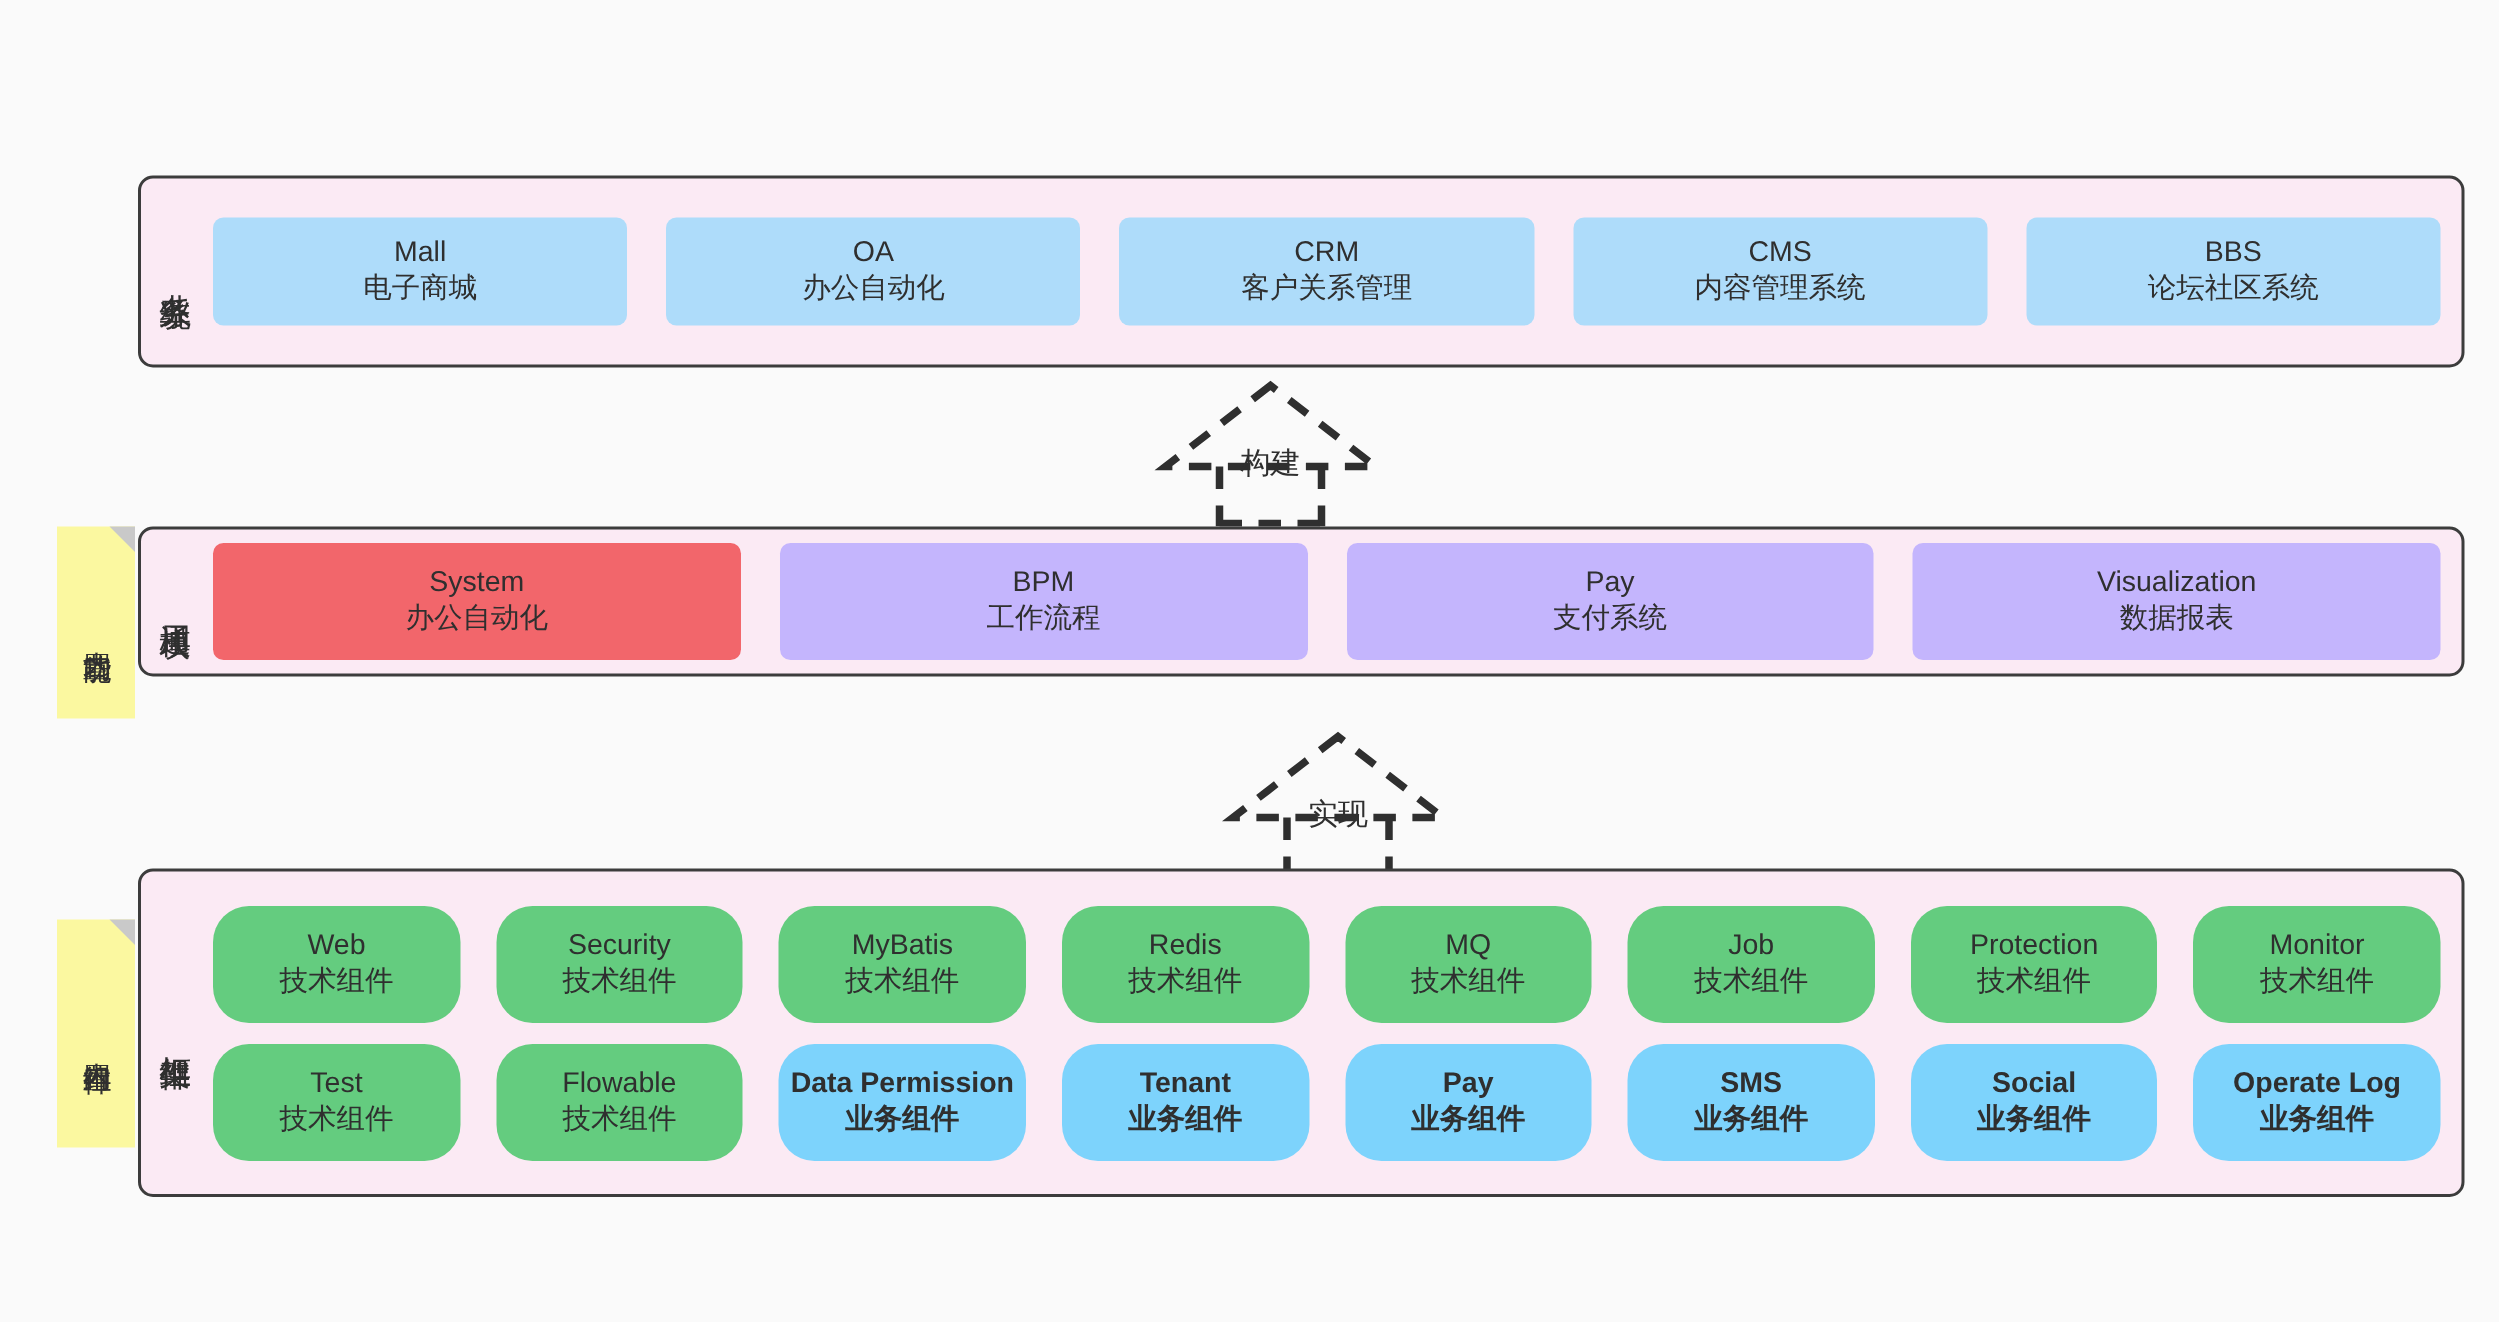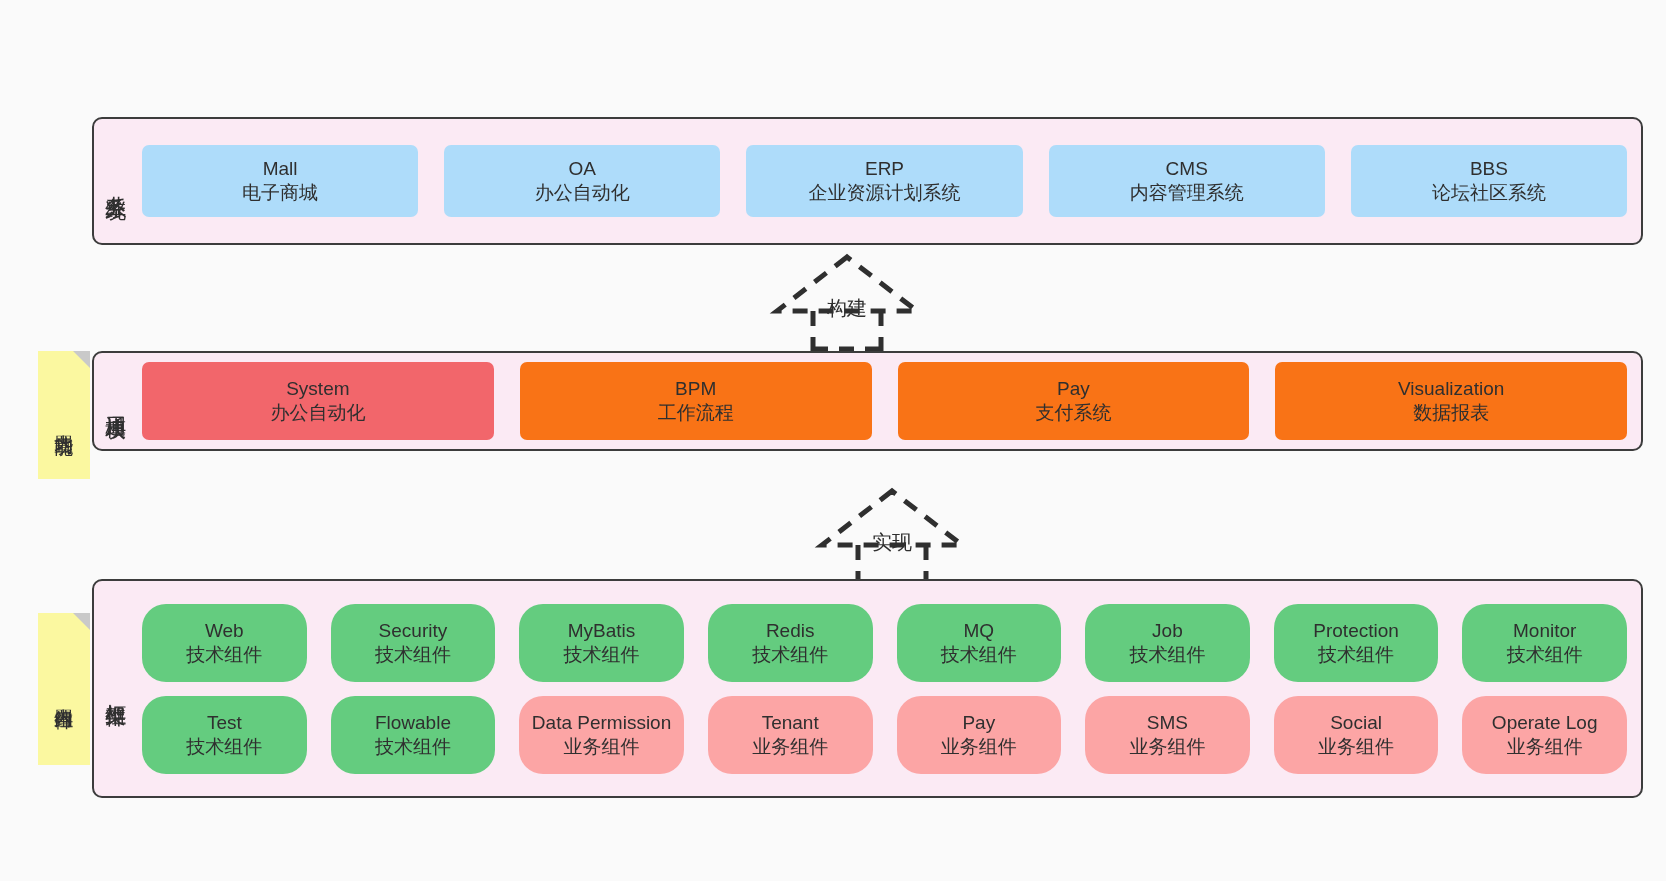--- a/index.html
+++ b/index.html
@@ -73,23 +73,23 @@
     line-height: 1.26;
     color: #2f2f2f;
     box-sizing: border-box;
     padding: 4px 6px;
   }
   .card .t1 { display: block; }
   .card .t2 { display: block; }
 
   .c-blue  { background: #aedcfa; }
   .c-red   { background: #f2666b; }
-  .c-pink  { background: #f97316; }
+  .c-pink  { background: #c4b5fd; }
   .c-green { background: #64cc7f; }
-  .c-lgreen{ background: #fca5a5; }
+  .c-lgreen{ background: #7dd3fc; font-weight: bold; }
 
   
   #layer-business {
     left: 92px; top: 117px; width: 1551px; height: 128px;
   }
   #layer-business .card { height: 72px; align-items: center; }
 
   #layer-modules {
     left: 92px; top: 351px; width: 1551px; height: 100px;
   }
@@ -161,22 +161,22 @@
       <div class="row">
         <div class="card c-blue">
           <span class="t1">Mall</span>
           <span class="t2">电子商城</span>
         </div>
         <div class="card c-blue">
           <span class="t1">OA</span>
           <span class="t2">办公自动化</span>
         </div>
         <div class="card c-blue">
-          <span class="t1">ERP</span>
-          <span class="t2">企业资源计划系统</span>
+          <span class="t1">CRM</span>
+          <span class="t2">客户关系管理</span>
         </div>
         <div class="card c-blue">
           <span class="t1">CMS</span>
           <span class="t2">内容管理系统</span>
         </div>
         <div class="card c-blue">
           <span class="t1">BBS</span>
           <span class="t2">论坛社区系统</span>
         </div>
       </div>

